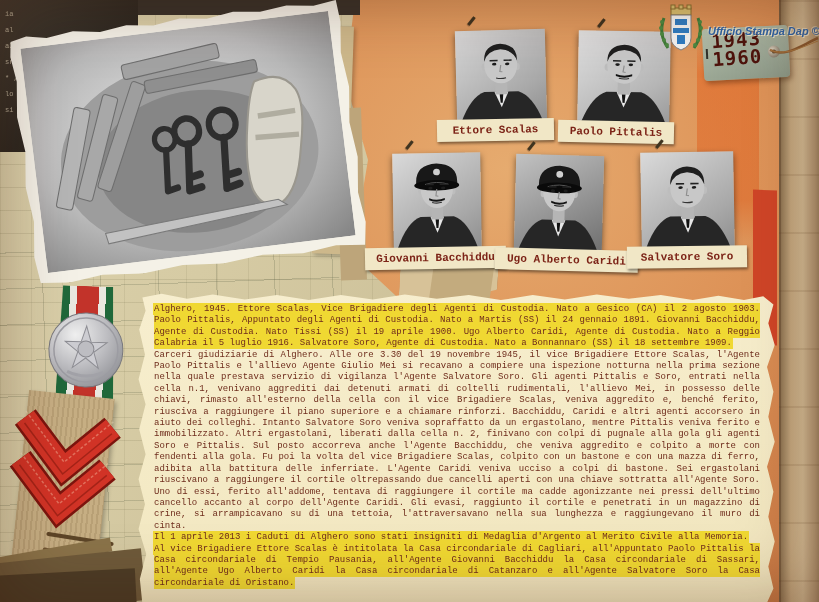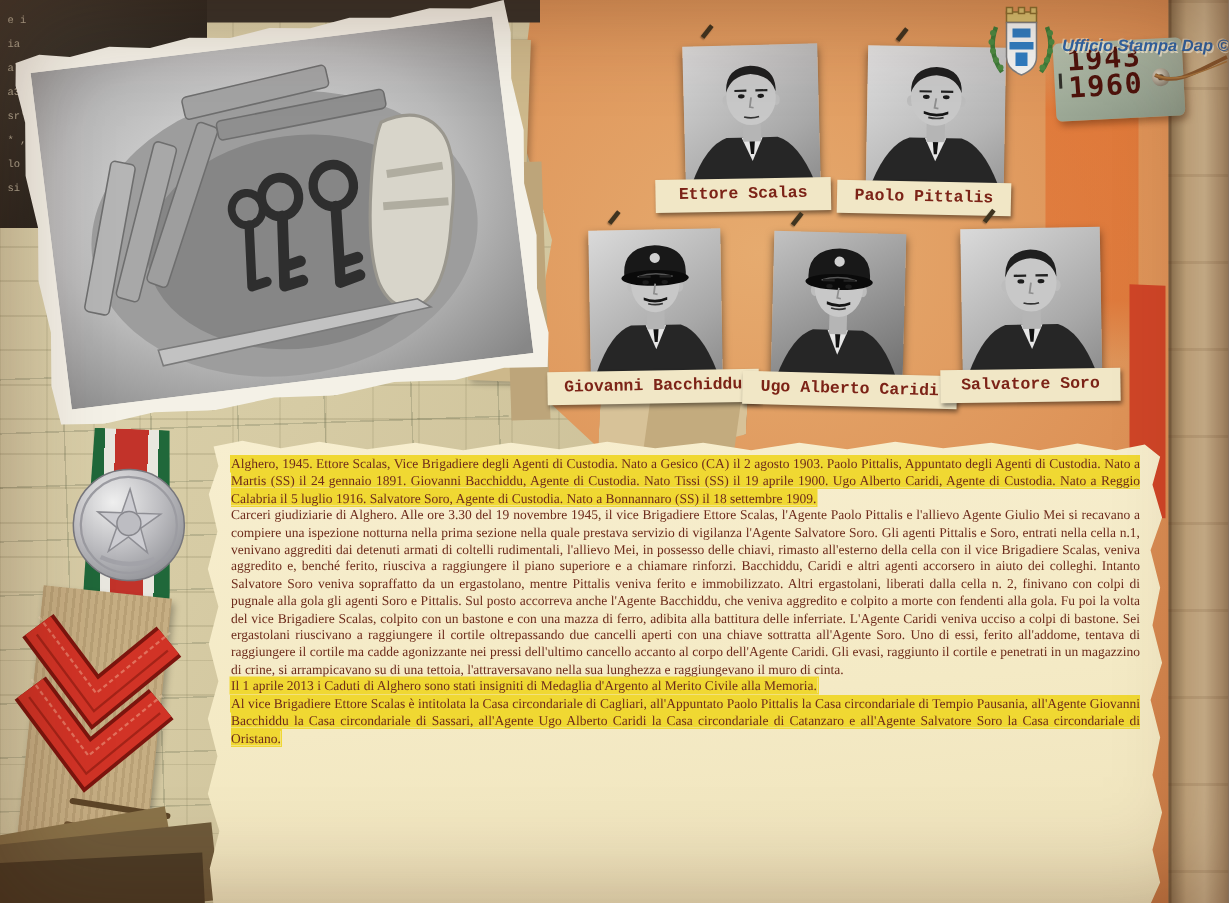--- a/index.html
+++ b/index.html
@@ -109,34 +109,33 @@
     background:radial-gradient(circle at 35% 35%,#ded5c2,#8a8070 70%);}
   .grommet::after{content:"";position:absolute;left:4px;top:4px;width:4px;height:4px;border-radius:50%;background:#5a4a35;}
   .string{left:760px;top:26px;z-index:5;}
 
   
   .paper{left:136px;top:292px;width:640px;height:312px;z-index:5;
     background:linear-gradient(175deg,#f7eecf 0%,#f4eac5 55%,#efe3bb 100%);
     box-shadow:0 -3px 8px rgba(50,20,5,.35), -4px 2px 8px rgba(50,20,5,.3);
     clip-path:polygon(1% 1.8%,4% .6%,8% 2.2%,12% .8%,17% 2.4%,22% 1%,27% 2.6%,32% 1%,37% 2.4%,42% .8%,47% 2.2%,52% 1%,57% 2.6%,62% 1%,67% 2.4%,72% .8%,77% 2.2%,82% 1%,87% 2.6%,91% 1.2%,95% 2.6%,98% 1.4%,99.6% 4%,98.8% 10%,99.8% 17%,98.6% 24%,99.6% 32%,98.8% 40%,99.8% 48%,98.6% 56%,99.6% 64%,98.8% 72%,99.8% 80%,98.8% 88%,99.6% 95%,98.5% 100%,1% 100%,.6% 92%,1.6% 84%,.4% 76%,1.4% 68%,.4% 60%,1.5% 52%,.5% 44%,1.5% 36%,.4% 28%,1.4% 20%,.5% 12%,1.5% 6%);}
   .article{position:absolute;left:18px;right:16px;top:12px;
-    font-family:Liberation Serif, serif;font-size:9px;line-height:11.4px;color:#6e2c1c;}
+    font-family:Liberation Mono, monospace;font-size:9px;line-height:11.4px;color:#6e2c1c;}
   .seg{text-align:justify;}
   .seg .hl{background:#f0d832;box-shadow:0 0 0 1px #f0d832;}
 </style>
 </head>
 <body>
 
 <div class="stage">
 
   <div class="abs bg-ledger"></div>
   <div class="abs ledger-table"></div>
   <div class="abs top-strip"></div>
   <div class="abs darkdoc" id="darkdoc">
-      <div class="frag">e i</div>
       <div class="frag">ia</div>
       <div class="frag">al</div>
       <div class="frag">a3</div>
       <div class="frag">sr'</div>
       <div class="frag">* ,</div>
       <div class="frag">lo</div>
       <div class="frag">si</div>
     </div>
   <div class="abs spine"></div>
   <div class="abs orange-band"></div>

